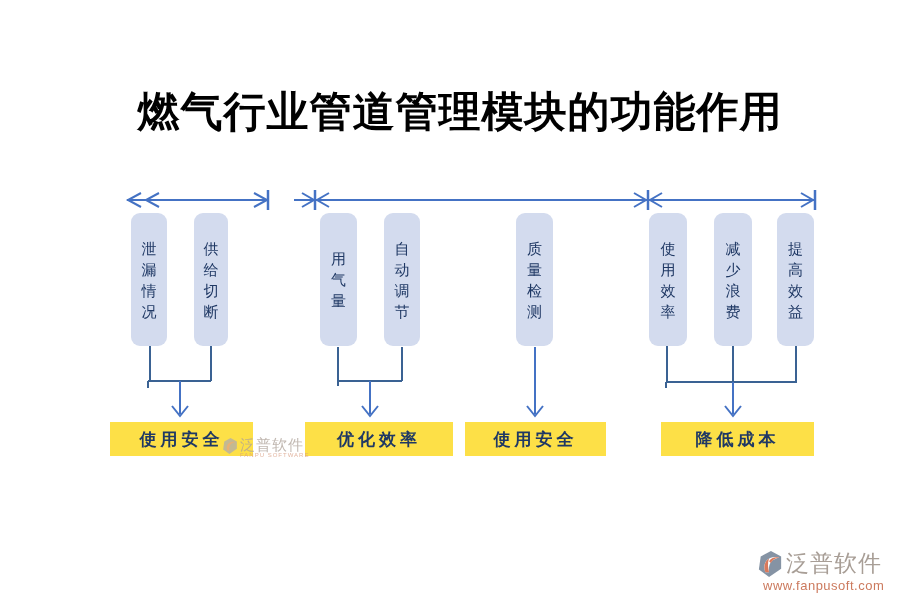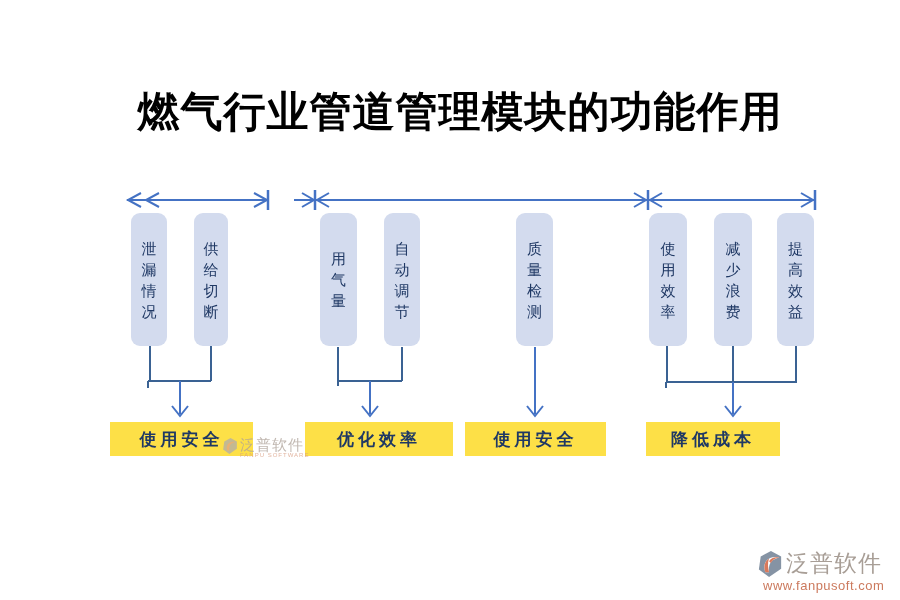--- a/index.html
+++ b/index.html
@@ -155,21 +155,21 @@
 
 <div class="result" style="left:110px;width:143px;">
   <span class="result-label">使用安全</span>
 </div>
 <div class="result" style="left:305px;width:148px;">
   <span class="result-label">优化效率</span>
 </div>
 <div class="result" style="left:465px;width:141px;">
   <span class="result-label">使用安全</span>
 </div>
-<div class="result" style="left:646px;width:134px;">
+<div class="result" style="left:661px;width:153px;">
   <span class="result-label">降低成本</span>
 </div>
 
 <div class="inline-watermark">
   <svg width="16" height="18" viewBox="0 0 28 30">
     <path d="M4 7 L15 1 L26 7 L26 20 L13 29 L2 21 Z" fill="#B0ACAC"></path>
     <path d="M9 23 C6 13 13 6 23 8 C15 10 12 14 13 23 Z" fill="#E2A183"></path>
   </svg>
   <div style="margin-left:2px;">
     <div class="wm-txt">泛普软件</div>

